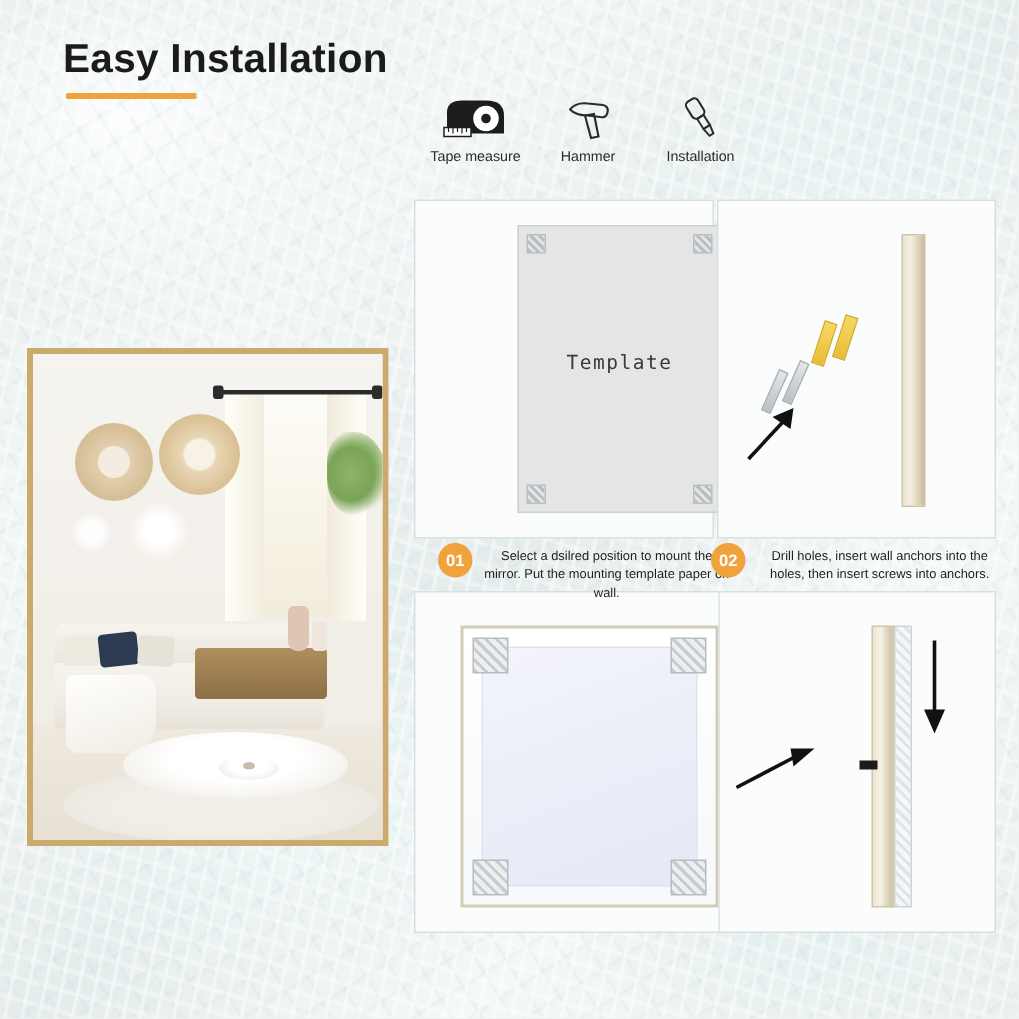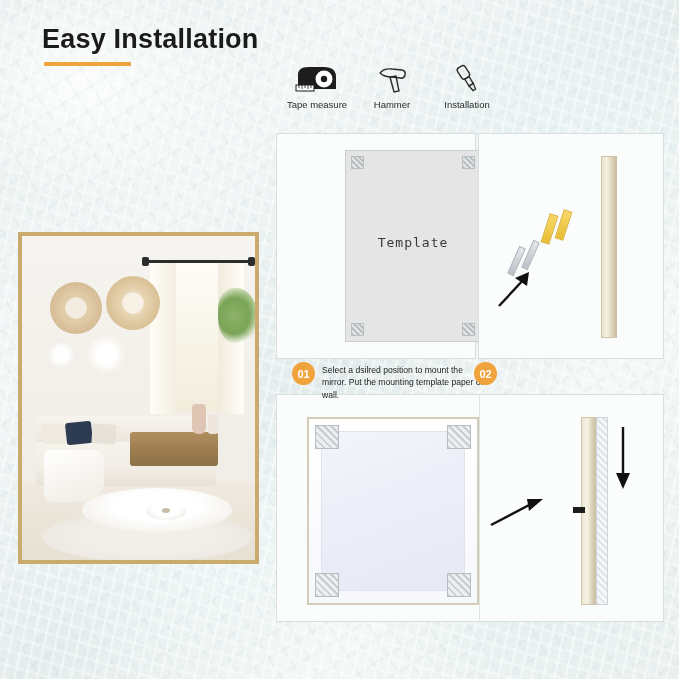--- a/index.html
+++ b/index.html
@@ -300,20 +300,21 @@
     border: 1px solid #cdd3d6;
     box-sizing: border-box;
   }
 
   
   .caption {
     position: absolute;
     display: flex;
     align-items: flex-start;
     gap: 7px;
+    text-align: center;
   }
   .step-badge {
     width: 23px; height: 23px;
     border-radius: 50%;
     background: #f0a33c;
     color: #ffffff;
     font-size: 11px;
     font-weight: bold;
     display: flex;
     align-items: center;
@@ -470,15 +471,16 @@
 
   <div class="panel-divider"></div>
 
   <div class="caption c1">
     <div class="step-badge">01</div>
     <div class="caption-text">Select a dsilred position to mount the mirror. Put the mounting template paper on wall.</div>
   </div>
 
   <div class="caption c2">
     <div class="step-badge">02</div>
+    <div class="caption-text">Drill holes, insert wall anchors into the holes, then insert screws into anchors.</div>
   </div>
 
 </div>
 
 </body></html>

